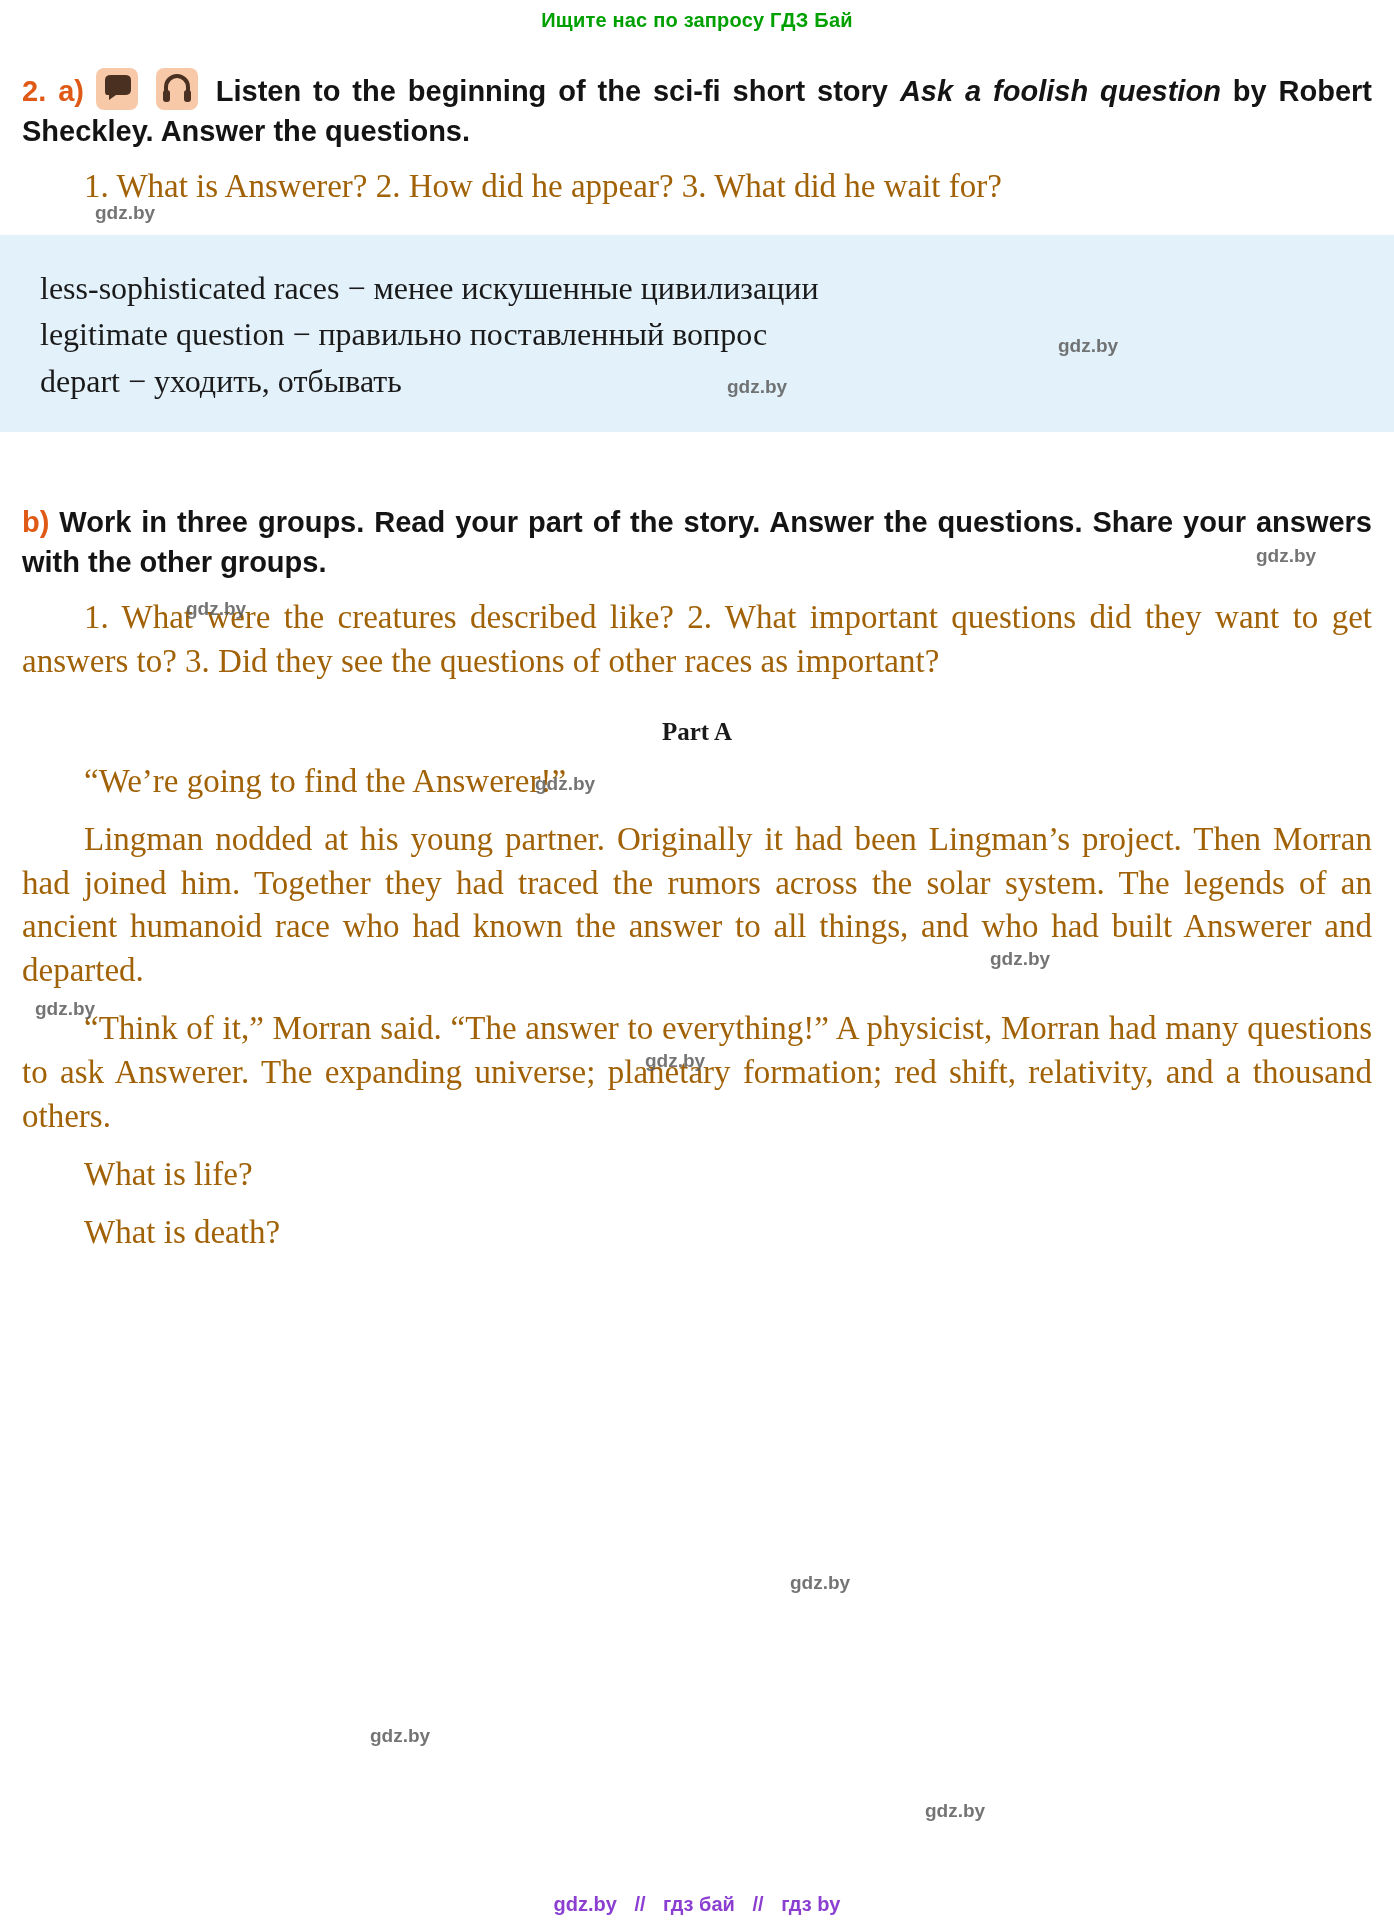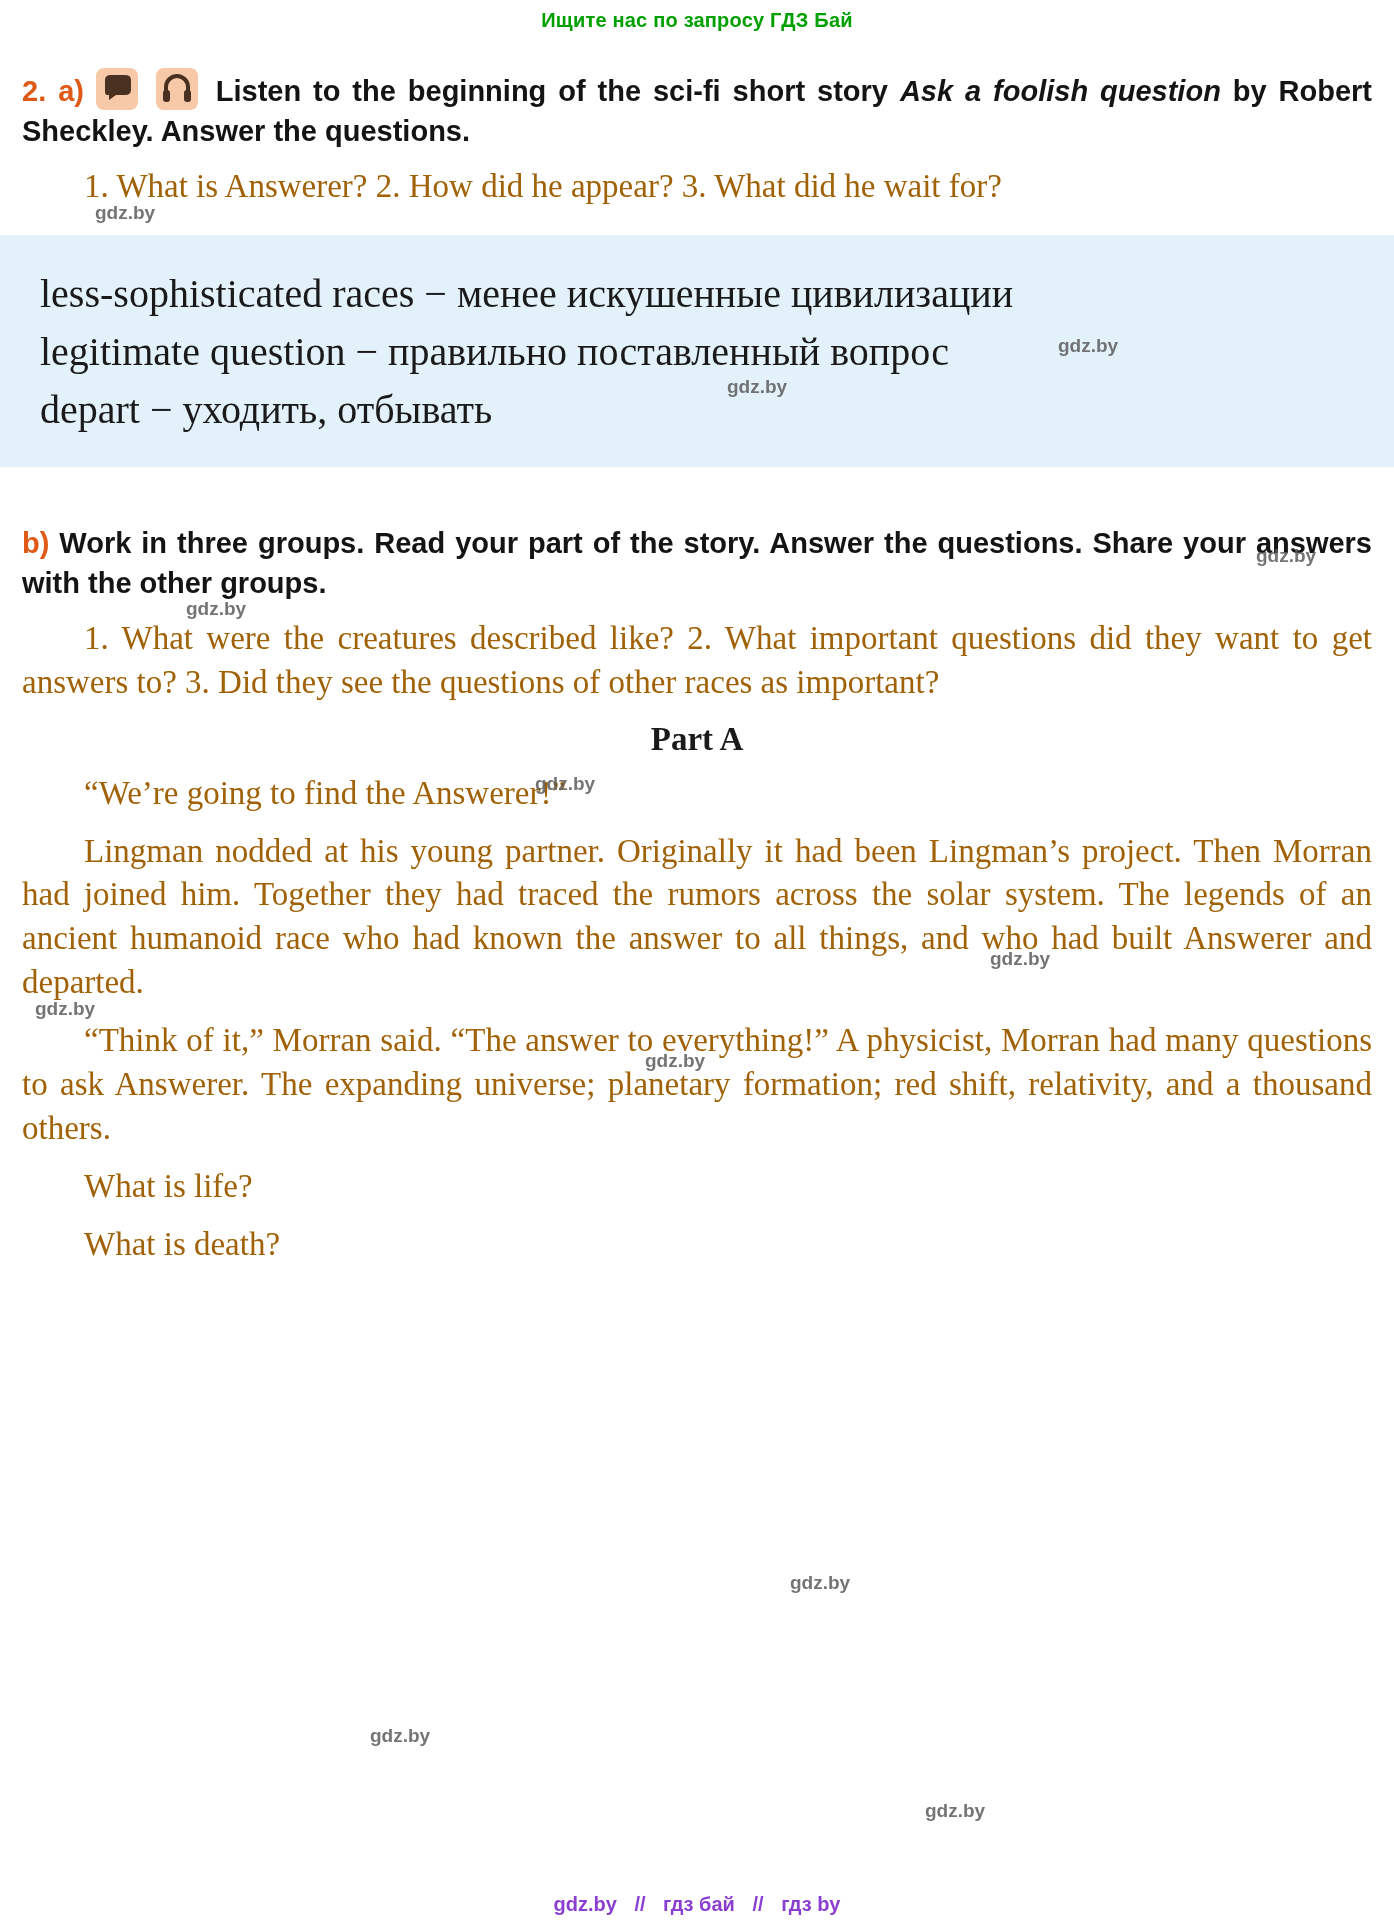--- a/index.html
+++ b/index.html
@@ -36,21 +36,21 @@
   .task {
     font-family: "Liberation Sans", sans-serif;
     font-weight: bold;
     font-size: 29px;
     line-height: 1.38;
     text-align: justify;
     margin-top: 36px;
     color: #141414;
   }
   .task-b {
-    margin-top: 56px;
+    margin-top: 70px;
   }
   .tasknum {
     color: #e05a17;
     font-weight: bold;
   }
   .italic { font-style: italic; }
   .icon-box {
     display: inline-block;
     width: 42px;
     height: 42px;
@@ -75,31 +75,31 @@
   
   .vocab-box {
     position: relative;
     background: #e3f1fa;
     margin: 26px -22px 0 -22px;
     padding: 30px 40px 28px 40px;
     box-sizing: border-box;
   }
   .vocab-line {
     font-family: "Liberation Serif", serif;
-    font-size: 40px;
+    font-size: 32px;
     line-height: 1.45;
     color: #1a1a1a;
   }
   
   .part-title {
     font-family: "Liberation Serif", serif;
     font-weight: bold;
-    font-size: 33px;
+    font-size: 25px;
     text-align: center;
-    margin-top: 16px;
+    margin-top: 34px;
   }
   
   .wm {
     position: absolute;
     font-family: "Liberation Sans", sans-serif;
     font-size: 19px;
     font-weight: bold;
     color: #5c5c5c;
     opacity: 0.85;
     pointer-events: none;

